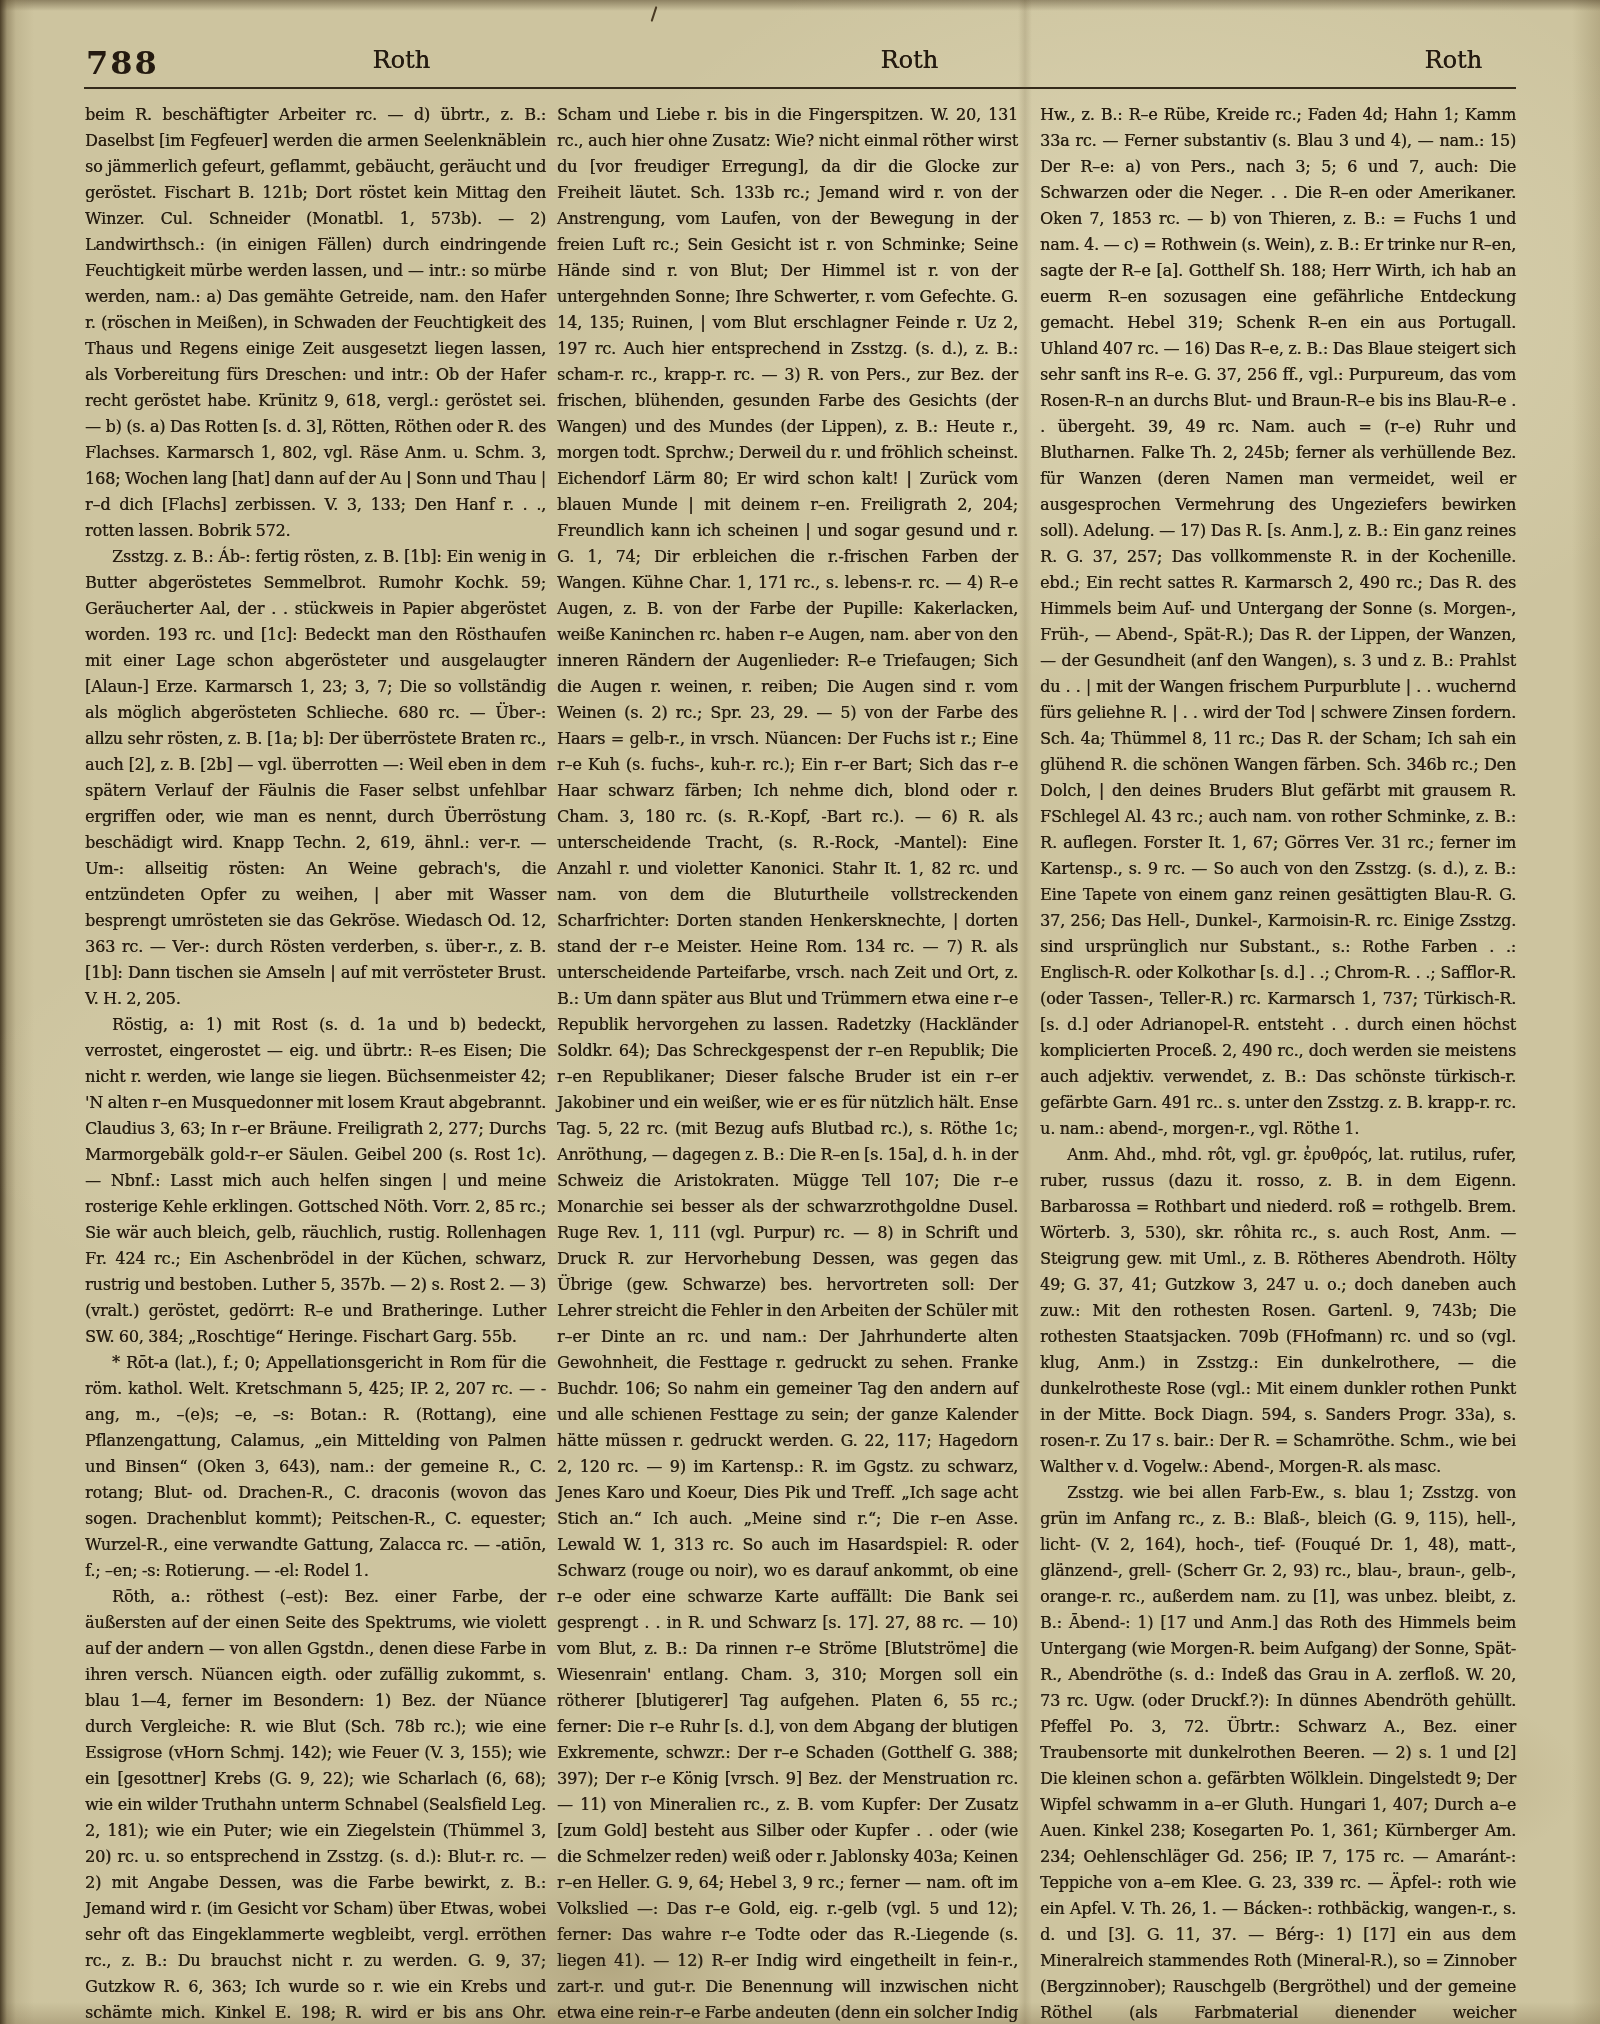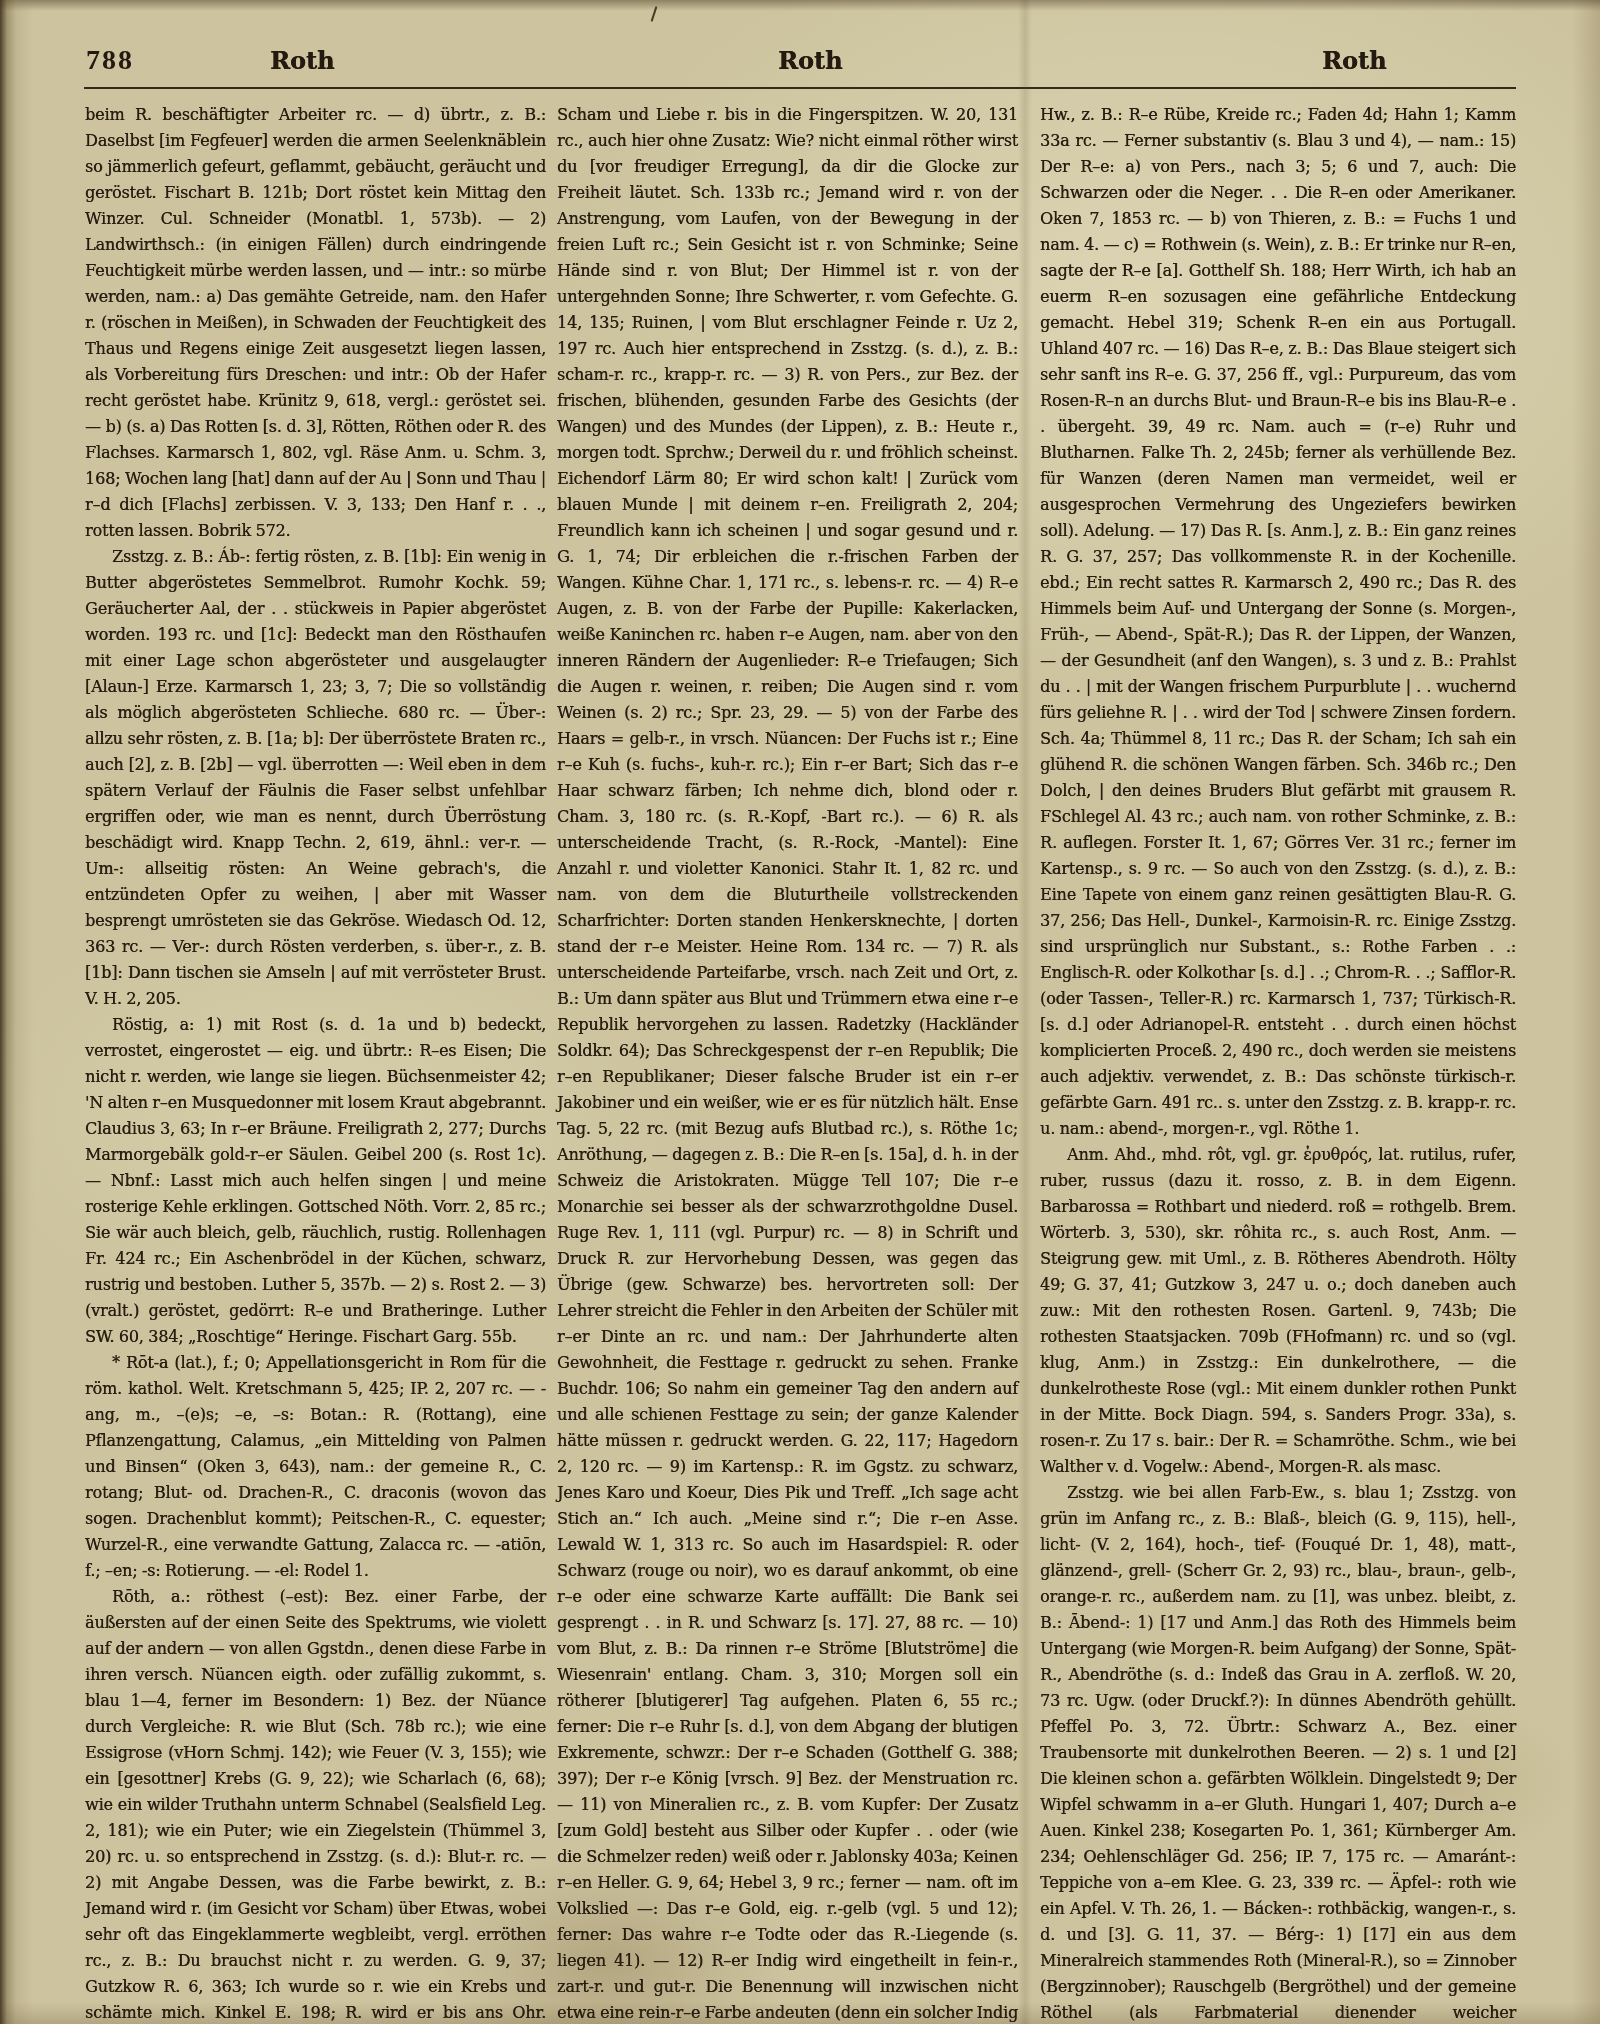--- a/index.html
+++ b/index.html
@@ -23,25 +23,25 @@
   .fold{
     position:absolute;top:0;bottom:0;left:1018px;width:14px;
     background:linear-gradient(90deg, rgba(90,75,45,0) 0%, rgba(90,75,45,0.16) 50%, rgba(90,75,45,0) 100%);
   }
   .stray-mark{
     position:absolute;left:653px;top:6px;width:2px;height:16px;
     background:#4a3b24;transform:rotate(18deg);border-radius:1px;
   }
   .pagenum{
     position:absolute;left:86px;top:44px;
-    font-size:28px;font-weight:bold;color:#241a10;letter-spacing:2px;font-family:Liberation Serif, serif;
+    font-size:32px;font-weight:bold;color:#241a10;letter-spacing:2px;
   }
   .running-head{
-    position:absolute;top:46px;width:160px;margin-left:-80px;text-align:left;
-    font-size:24px;font-weight:bold;color:#241a10;
+    position:absolute;top:46px;width:160px;margin-left:-80px;text-align:right;
+    font-size:24px;font-weight:normal;color:#241a10;
     text-shadow:0.4px 0 0 currentColor;
   }
   .rh1{left:350px;} .rh2{left:858px;} .rh3{left:1402px;}
   .head-rule{
     position:absolute;left:84px;top:87px;width:1432px;height:2px;
     background:#342a1b;
   }
   .col{
     position:absolute;top:102px;
     text-align:justify;

